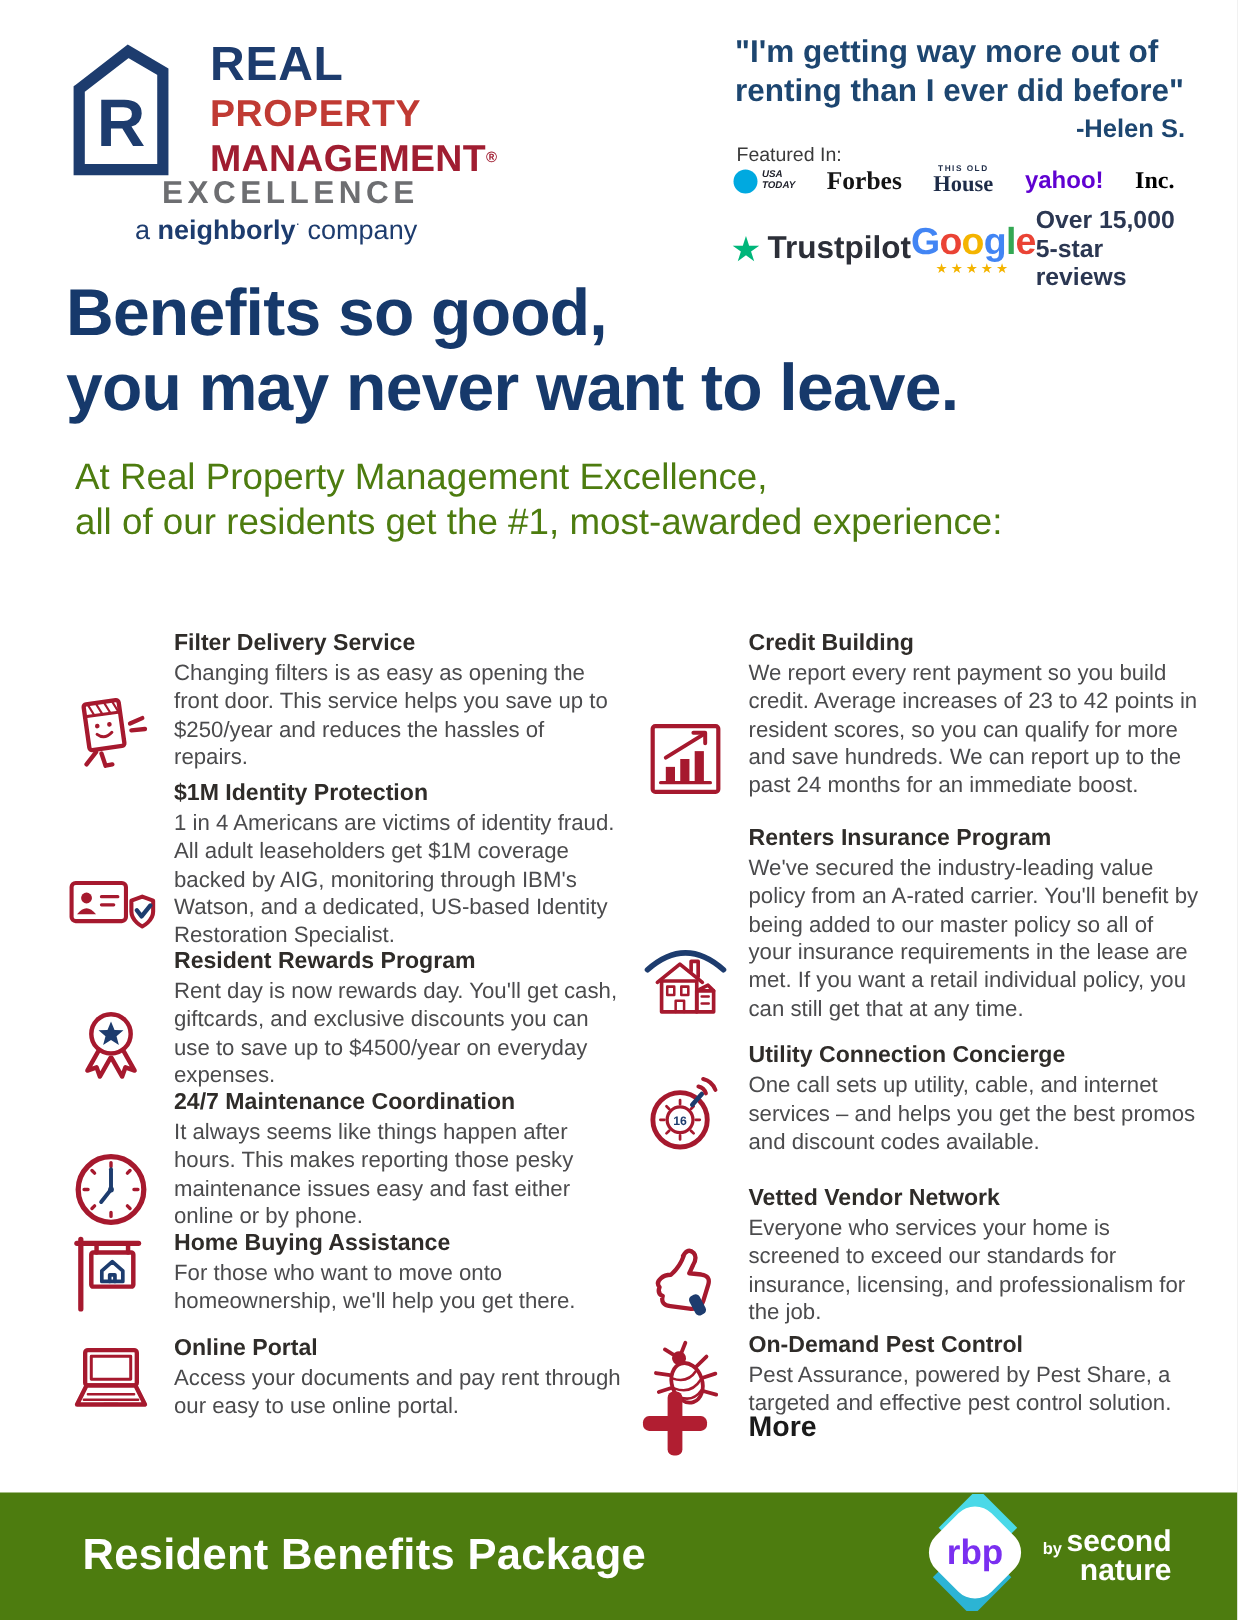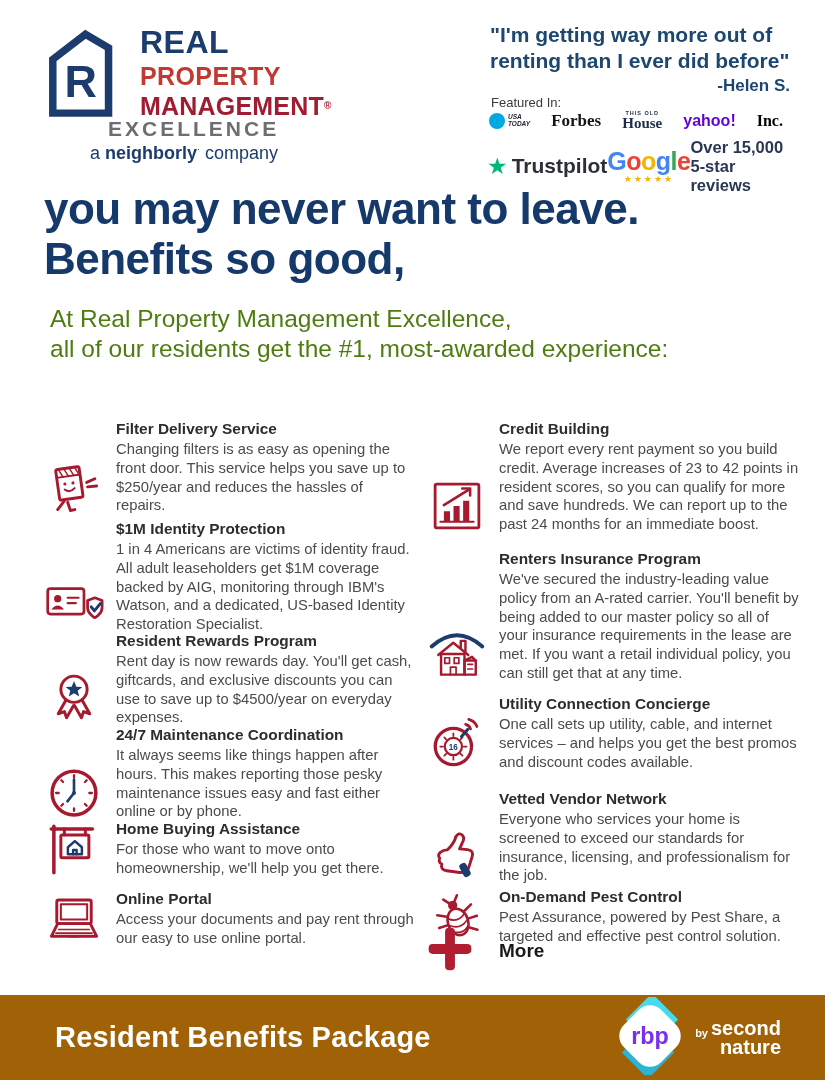--- a/index.html
+++ b/index.html
@@ -55,21 +55,21 @@
   
   .benefit{position:absolute;display:flex;}
   .bicon{width:64px;flex:0 0 64px;display:flex;justify-content:center;align-items:flex-end;}
   .btxt{margin-left:10px;}
   .btitle{font-size:15.4px;font-weight:800;color:#2F2C29;margin-bottom:2px;margin-top:40px;}
   .bdesc{font-size:14.8px;line-height:1.27;color:#4B4B4D;}
   .more-row{position:absolute;display:flex;align-items:center;}
   .more-label{font-size:19px;font-weight:800;color:#1A1A1A;margin-left:26px;}
 
   
-  .footer{position:absolute;left:0;top:995px;width:825px;height:85px;background:#a16207;
+  .footer{position:absolute;left:0;top:995px;width:825px;height:85px;background:#4d7c0f;
           display:flex;align-items:center;justify-content:space-between;
           padding:0 44px 0 55px;box-sizing:border-box;}
   .footer-title{font-size:29px;font-weight:800;color:#ffffff;letter-spacing:.2px;}
   .footer-brand{display:flex;align-items:center;gap:8px;}
   .byline{display:flex;align-items:flex-start;gap:3px;}
   .by{font-size:11px;font-weight:700;color:#fff;margin-top:8px;}
   .sn{color:#fff;font-weight:800;font-size:20px;line-height:.95;text-align:right;}
 </style>
 </head>
 <body>
@@ -126,22 +126,22 @@
       </div>
       <div class="g-stars">★★★★★</div>
     </span>
     <span class="reviews">
       <div>Over 15,000</div>
       <div>5-star reviews</div>
     </span>
   </div>
 
   <div class="headline">
+    <div>Benefits so good,</div>
     <div>you may never want to leave.</div>
-    <div>Benefits so good,</div>
   </div>
   <div class="subhead">
     <div>At Real Property Management Excellence,</div>
     <div>all of our residents get the #1, most-awarded experience:</div>
   </div>
 
   <div class="benefit" style="left:42px;top:380px;width:372px">
     <div class="bicon">
       <svg width="58" height="58" viewBox="0 0 64 64" fill="none" stroke="#A6192E" stroke-width="3.2" stroke-linecap="round" stroke-linejoin="round">
         <g transform="rotate(-8 28 30)">

